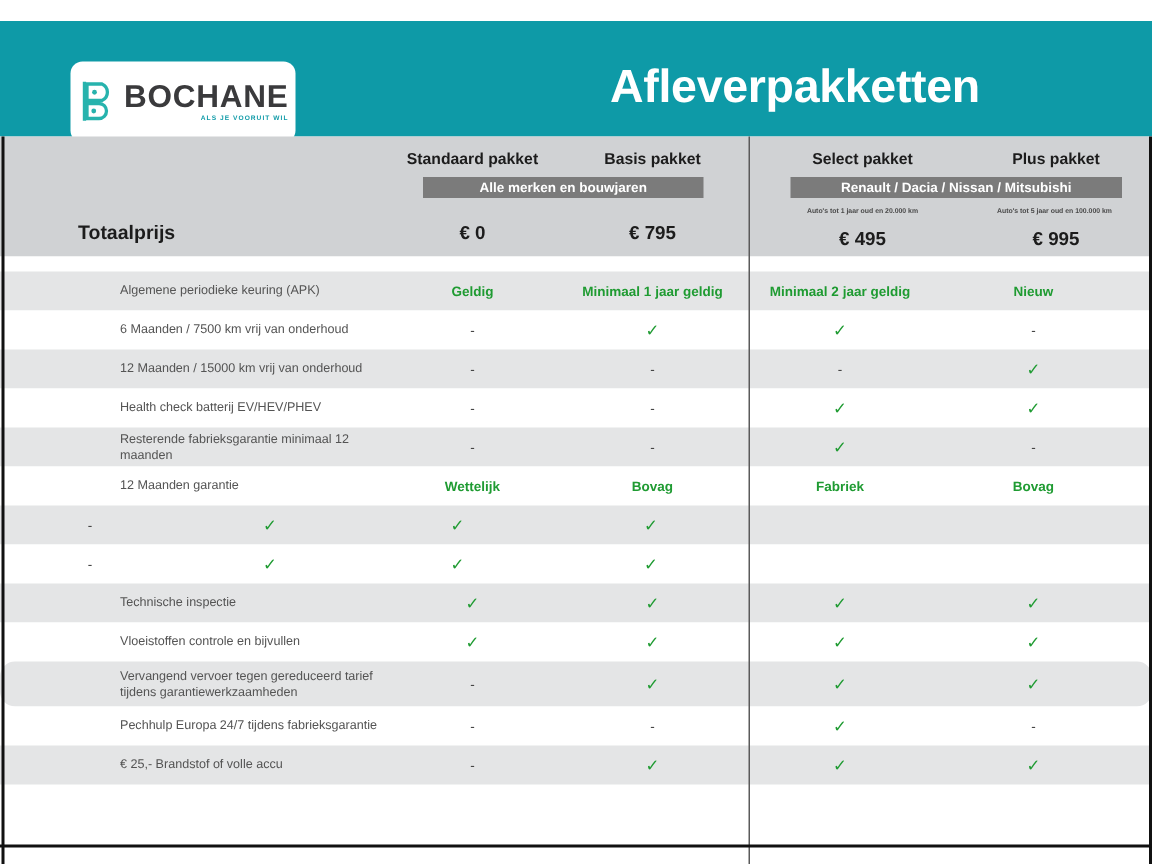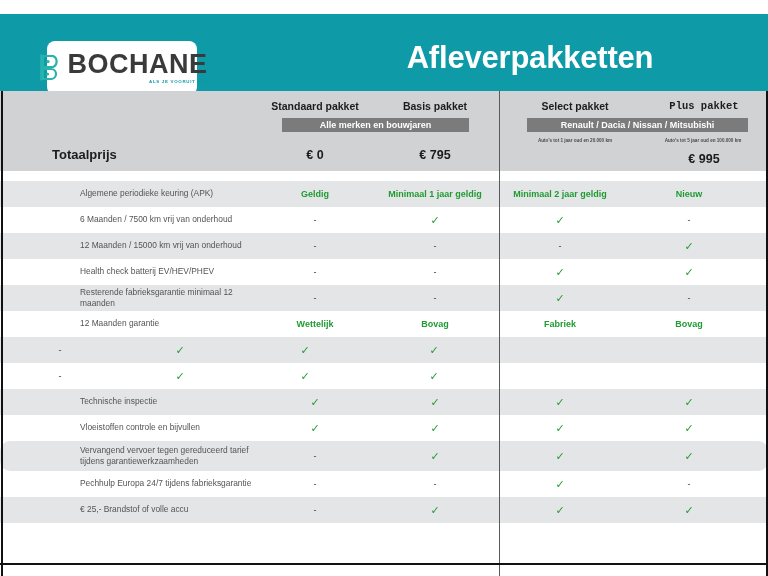--- a/index.html
+++ b/index.html
@@ -18,21 +18,21 @@
   }
   .logo-card{
     position:absolute;left:47px;top:27px;width:150px;height:54px;
     background:#ffffff;border-radius:8px;
     display:flex;align-items:center;justify-content:center;
   }
   .logo-inner{display:flex;align-items:center;gap:5px;}
   .logo-mark{width:26px;height:30px;display:block;}
   .logo-text-wrap{display:flex;flex-direction:column;align-items:flex-end;line-height:1;}
   .logo-word{
-    font-size:27px;font-weight:bold;color:#3a3a3c;letter-spacing:.5px;
+    font-size:21px;font-weight:bold;color:#3a3a3c;letter-spacing:.5px;
     font-family:"Liberation Sans", sans-serif;
   }
   .logo-tag{
     font-size:4.4px;font-weight:bold;color:#0e9aa7;letter-spacing:.7px;
     margin-top:2px;
   }
   .header-title{
     position:absolute;left:330px;top:26px;width:400px;
     text-align:center;
     color:#ffffff;font-size:31px;font-weight:bold;
@@ -49,21 +49,21 @@
     font-size:13px;font-weight:bold;color:#1c1c1c;
   }
   .pkg-name{
     position:absolute;top:100px;
     font-size:10.5px;font-weight:bold;color:#1c1c1c;
     text-align:center;
   }
   .pkg-name.c1{left:255px;width:120px;}
   .pkg-name.c2{left:375px;width:120px;}
   .pkg-name.c3{left:510px;width:130px;}
-  .pkg-name.c4{left:640px;width:128px;font-family:Liberation Mono, monospace;}
+  .pkg-name.c4{left:640px;width:128px;}
 
   .brand-bar{
     position:absolute;height:14px;
     background:#7b7b7b;color:#ffffff;
     font-size:9px;font-weight:bold;text-align:center;
     line-height:14px;
   }
   .brand-bar.left{left:282px;top:118px;width:187px;}
   .brand-bar.right{left:527px;top:118px;width:221px;}
 
@@ -167,20 +167,21 @@
   <div class="pkg-name c4">Plus pakket</div>
 
   <div class="brand-bar left">Alle merken en bouwjaren</div>
   <div class="brand-bar right">Renault / Dacia / Nissan / Mitsubishi</div>
 
   <div class="brand-sub c3">Auto's tot 1 jaar oud en 20.000 km</div>
   <div class="brand-sub c4">Auto's tot 5 jaar oud en 100.000 km</div>
 
   <div class="price c1">€ 0</div>
   <div class="price c2">€ 795</div>
+  <div class="price c3">€ 495</div>
   <div class="price c4">€ 995</div>
 
   <div class="table" id="table-body">
       <div class="spacer-row"></div>
       <div class="row alt">
         <div class="cell-label">Algemene periodieke keuring (APK)</div>
         <div class="cell">Geldig</div>
         <div class="cell">Minimaal 1 jaar geldig</div>
         <div class="cell c3">Minimaal 2 jaar geldig</div>
         <div class="cell c4">Nieuw</div>

